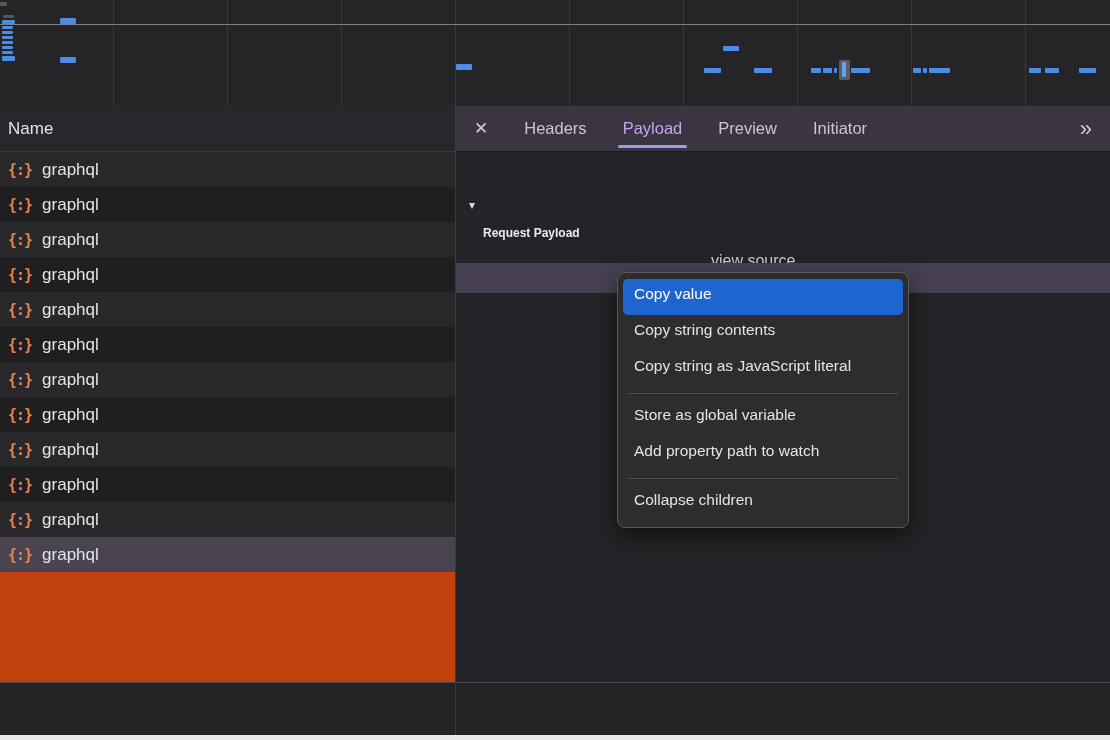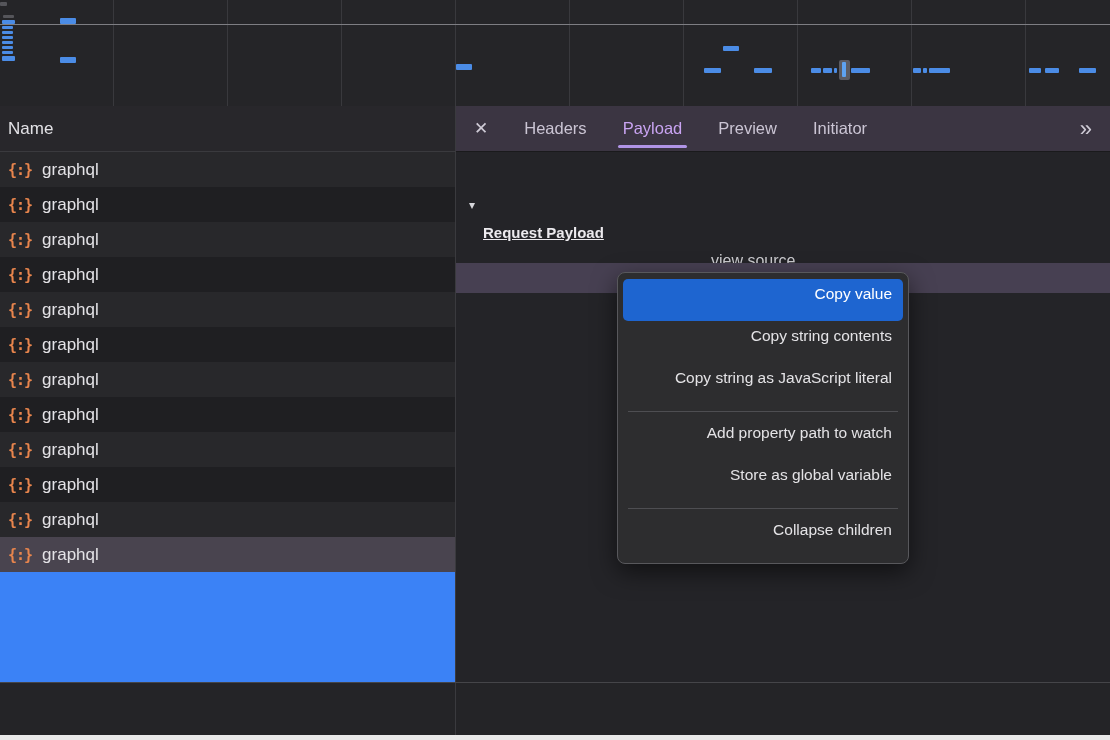--- a/index.html
+++ b/index.html
@@ -15,21 +15,21 @@
     background:#252528;
     background-image:repeating-linear-gradient(to right, transparent 0 113px, #39393d 113px 114px);
   }
   .overview-topline { position:absolute; left:0; right:0; top:24px; height:1px; background:#7e7e83; }
   .ov-bar { position:absolute; border-radius:1px; }
   .ov-bar.request { background:#4b8ce6; }
   .ov-bar.tick { background:#55555a; }
   .ov-bar.marker { background:#5c5c63; border-radius:2px; }
   .ov-bar.marker_bar { background:#5ea2f0; border-radius:1px; }
   
-  .left-panel { position:absolute; left:0; top:106px; width:455px; height:576px; background:#3b82f6; }
+  .left-panel { position:absolute; left:0; top:106px; width:455px; height:576px; background:#c2410c; }
   .list-header {
     height:46px; background:#28272b; border-bottom:1px solid #3a3a3e;
     display:flex; align-items:center; padding-left:8px;
     color:#e3e2e6; font-size:17px;
   }
   .req-row { height:35px; display:flex; align-items:center; padding-left:8px; gap:10px; }
   .req-row:nth-child(odd) { background:#28282b; }
   .req-row:nth-child(even) { background:#1f1f22; }
   .req-row.selected { background:#49444f; }
   .req-icon { color:#e8854d; font-family:"DejaVu Sans Mono", monospace; font-weight:bold; font-size:15px; letter-spacing:-1px; }
@@ -47,36 +47,36 @@
   .tab.selected::after {
     content:""; position:absolute; left:-5px; right:-5px; bottom:3px; height:3px;
     border-radius:2px; background:#b094e6;
   }
   .tab-overflow { align-self:center; margin-left:auto; color:#cfcbd6; font-size:22px; line-height:1; }
   
   .payload { position:relative; width:100%; height:530px; overflow:hidden; }
   .p-row { position:absolute; left:0; right:0; white-space:pre; }
   .payload-header { top:11px; height:28px; line-height:28px; }
   .section-arrow { position:absolute; left:13px; color:#d6d6da; font-size:12px; }
-  .section-title { position:absolute; left:27px; color:#eceaee; font-weight:bold; font-size:15px;text-decoration:underline; }
+  .section-title { position:absolute; left:27px; color:#eceaee; font-weight:bold; font-size:12px; }
   .view-source { position:absolute; left:255px; color:#cbcbcf; font-size:16px;text-align:right; }
   .mono-row { font-family:"DejaVu Sans Mono", monospace; font-size:16px; letter-spacing:1px; overflow:hidden; }
   .row-root { top:48px; height:28px; line-height:28px; }
   .row-opname { top:79px; height:28px; line-height:28px; }
   .row-query { top:111px; height:30px; line-height:30px; background:#474052; }
   .row-vars { top:142px; height:28px; line-height:28px; }
   
   .context-menu {
     position:absolute; left:617px; top:272px; width:292px; z-index:10;
     background:#2d2d2f; border:1px solid #58585c; border-radius:8px;
     padding:6px 0; box-shadow:0 8px 24px rgba(0,0,0,.55);
   }
   .menu-item {
-    height:42px; line-height:30px; padding:0 16px;
-    color:#e4e3e6; font-size:15.5px; white-space:nowrap;text-align:right;
+    height:36px; line-height:30px; padding:0 16px;
+    color:#e4e3e6; font-size:15.5px; white-space:nowrap;
   }
   .menu-item.highlighted { background:#1e65d0; color:#ffffff; border-radius:5px; margin:0 5px; padding:0 11px; }
   .menu-divider { height:1px; background:#4e4e52; margin:6px 10px; }
   
   .bottom-divider { position:absolute; left:0; right:0; top:682px; height:1px; background:#454549; }
   .bottom-strip { position:absolute; left:0; right:0; top:735px; height:5px; background:#e9e9e9; }
 </style>
 </head>
 <body>
 
@@ -208,21 +208,21 @@
         
       </div>
     </div>
   </div>
 
   <div class="context-menu" id="context-menu">
       <div class="menu-item highlighted">Copy value</div>
       <div class="menu-item">Copy string contents</div>
       <div class="menu-item">Copy string as JavaScript literal</div>
       <div class="menu-divider"></div>
+      <div class="menu-item">Store as global variable</div>
       <div class="menu-item">Add property path to watch</div>
-      <div class="menu-item">Store as global variable</div>
       <div class="menu-divider"></div>
       <div class="menu-item">Collapse children</div>
     </div>
 
   <div class="bottom-divider"></div>
   <div class="bottom-strip"></div>
 </div>
 
 </body></html>

